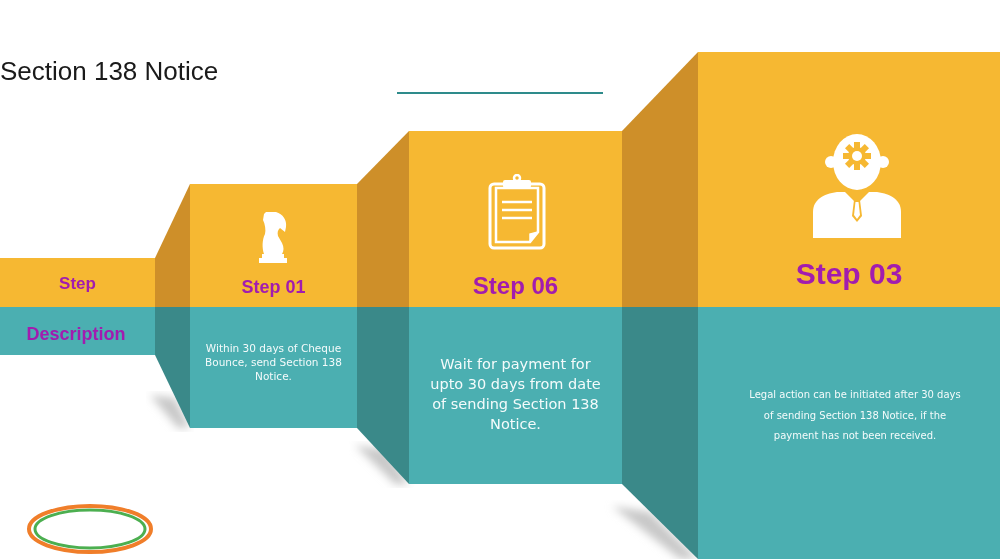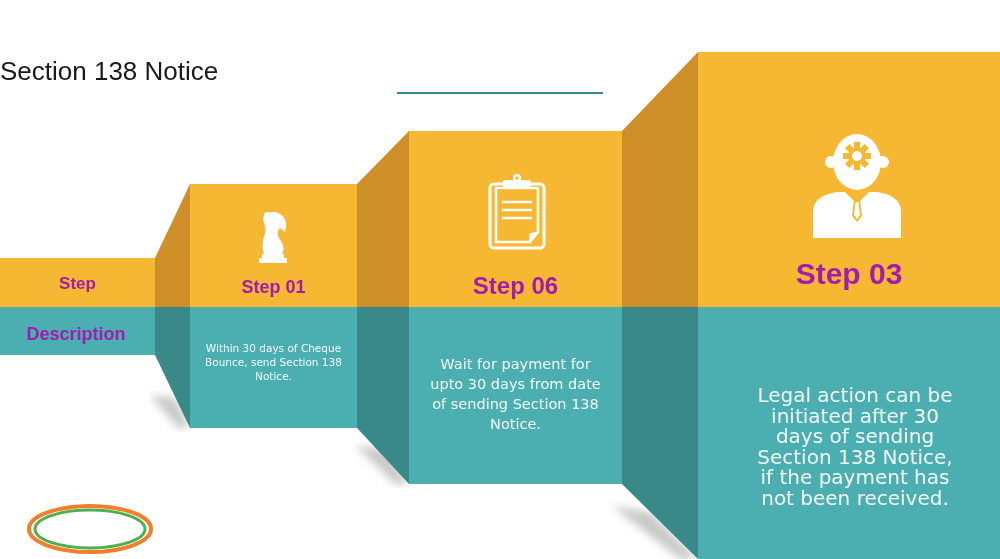--- a/index.html
+++ b/index.html
@@ -115,21 +115,21 @@
     <circle cx="46" cy="24" r="5" fill="#ffffff"></circle>
 
     <path d="M2 106 L2 80 C2 68 12 62 26 60 L66 60 C80 62 90 68 90 80 L90 106 Z" fill="#ffffff"></path>
 
     <path d="M34 60 L46 72 L58 60 Z" fill="#F6B832"></path>
     <path d="M43 68 L49 68 L51 84 L46 90 L41 84 Z" fill="#F6B832"></path>
     <path d="M44.5 70 L47.5 70 L49 83 L46 87 L43 83 Z" fill="#ffffff"></path>
   </svg>
 </div>
 <div class="abs lbl" style="left:698px; width:302px; top:257px; font-size:30px;">Step 03</div>
-<div class="abs desc" style="left:748px; width:214px; top:385px; font-size:20px; line-height:20.5px;">Legal action can be initiated after 30 days of sending Section 138 Notice, if the payment has not been received.</div>
+<div class="abs desc" style="left:748px; width:214px; top:385px; font-size:10px; line-height:20.5px;">Legal action can be initiated after 30 days of sending Section 138 Notice, if the payment has not been received.</div>
 
 <div class="abs" style="left:26px; top:503px; width:128px; height:52px;">
   <svg width="128" height="52" viewBox="0 0 128 52" class="abs" style="left:0; top:0;">
     <ellipse cx="64" cy="26" rx="61" ry="23" fill="none" stroke="#F07E2A" stroke-width="4"></ellipse>
     <ellipse cx="64" cy="26" rx="55" ry="19" fill="none" stroke="#4CAF50" stroke-width="3"></ellipse>
   </svg>
   <div class="abs" style="left:0; width:128px; top:23px; text-align:center; font-weight:bold; font-size:18px; line-height:20px; color:#4CAF50; font-family:'Liberation Sans', sans-serif;margin-top:46px;">Filings</div>
 </div>
 
 </body></html>

